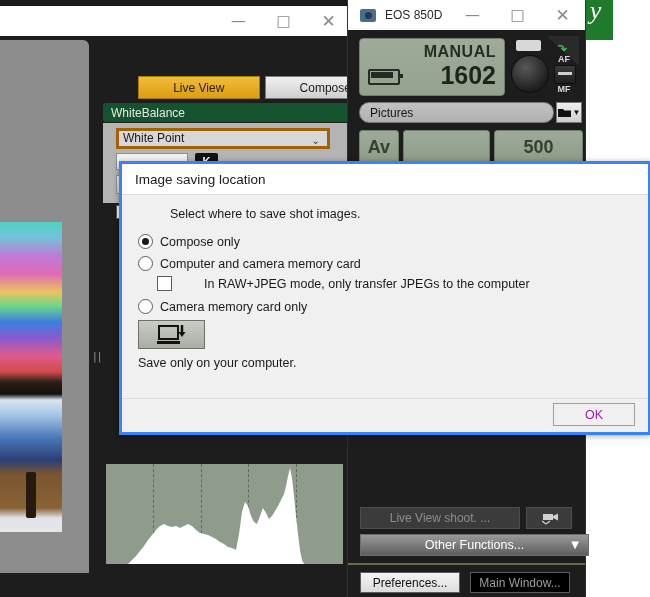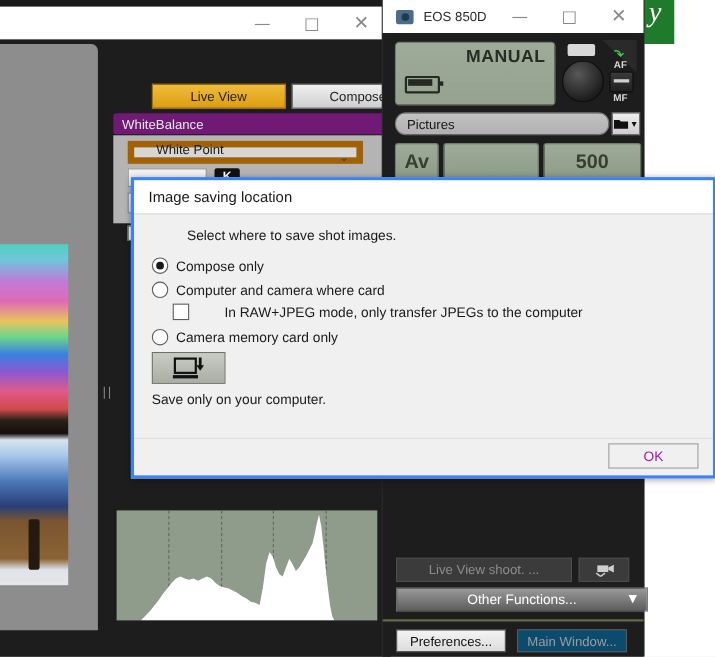--- a/index.html
+++ b/index.html
@@ -149,42 +149,42 @@
     background: linear-gradient(to bottom, #f0f0f0, #cfcfcf);
   }
   .tab.active {
     background: linear-gradient(to bottom, #f0bc3c, #dd9e10);
     border-color: #a87a06;
     color: #2a2200;
   }
   .section-header {
     position: absolute;
     left: 0; top: 63px; width: 248px; height: 19px;
-    background: #701a75;
+    background: #14532d;
     border-radius: 3px;
     color: #e8e8e8;
     font-size: 12px;
     display: flex; align-items: center;
     padding-left: 8px;
     box-sizing: border-box;
   }
   .wb-panel {
     position: absolute;
     left: 0; top: 83px; width: 248px; height: 80px;
     background: #b4b4b4;
   }
   .combo {
     position: absolute;
     left: 13px; top: 5px;
     width: 214px; height: 21px;
     background: #d7d7d7;
-    border: 6px solid #a16207;
-    box-sizing: border-box;
-    display: flex; align-items: flex-end;
-    padding: 0 20px;
+    border: 3px solid #a16207;
+    box-sizing: border-box;
+    display: flex; align-items: flex-start;
+    padding: 0 4px;
     font-size: 12px;
     color: #1a1a1a;
   }
   .combo .caret {
     position: absolute; right: 7px; top: 4px;
     font-size: 10px; color: #3a3a3a;
     font-family: "DejaVu Sans", sans-serif;
   }
   .kfield {
     position: absolute;
@@ -503,21 +503,21 @@
     background: linear-gradient(to bottom,#f4f4f4,#dcdcdc);
     border: 1px solid #5a5a5a;
     box-sizing: border-box;
     display: flex; align-items: center; justify-content: center;
     font-size: 12px; color: #111;
   }
   .mainwinbtn {
     position: absolute;
     left: 122px; top: 542px;
     width: 100px; height: 21px;
-    background: #0c4a6e;
+    background: #000000;
     border: 1px solid #5a5a5a;
     box-sizing: border-box;
     display: flex; align-items: center; justify-content: center;
     font-size: 12px; color: #9c9c9c;
   }
 
   
   .dialog {
     position: absolute;
     left: 119px; top: 161px;
@@ -711,20 +711,21 @@
       </div>
     </div>
 
     <div class="eos-body">
 
       <div class="lcd">
         <div class="batt">
             <div class="fill"></div>
           </div>
         <div class="mode">MANUAL</div>
+        <div class="shots">1602</div>
       </div>
 
       <div class="dial-top"></div>
       <div class="dial"></div>
       <div class="rotate-icon">
         <span class="arrow">⟳</span>
       </div>
 
       <div class="afmf">
         <div class="lbl af">AF</div>
@@ -781,21 +782,21 @@
     <div class="dlg-body">
       <div class="dlg-intro">Select where to save shot images.</div>
 
       <div class="opt o1">
         <span class="radio sel"></span>
         <span>Compose only</span>
       </div>
 
       <div class="opt o2">
         <span class="radio"></span>
-        <span>Computer and camera where card</span>
+        <span>Computer and camera memory card</span>
       </div>
 
       <div class="opt o2sub">
         <span class="checkbox"></span>
         <span>In RAW+JPEG mode, only transfer JPEGs to the computer</span>
       </div>
 
       <div class="opt o3">
         <span class="radio"></span>
         <span>Camera memory card only</span>

